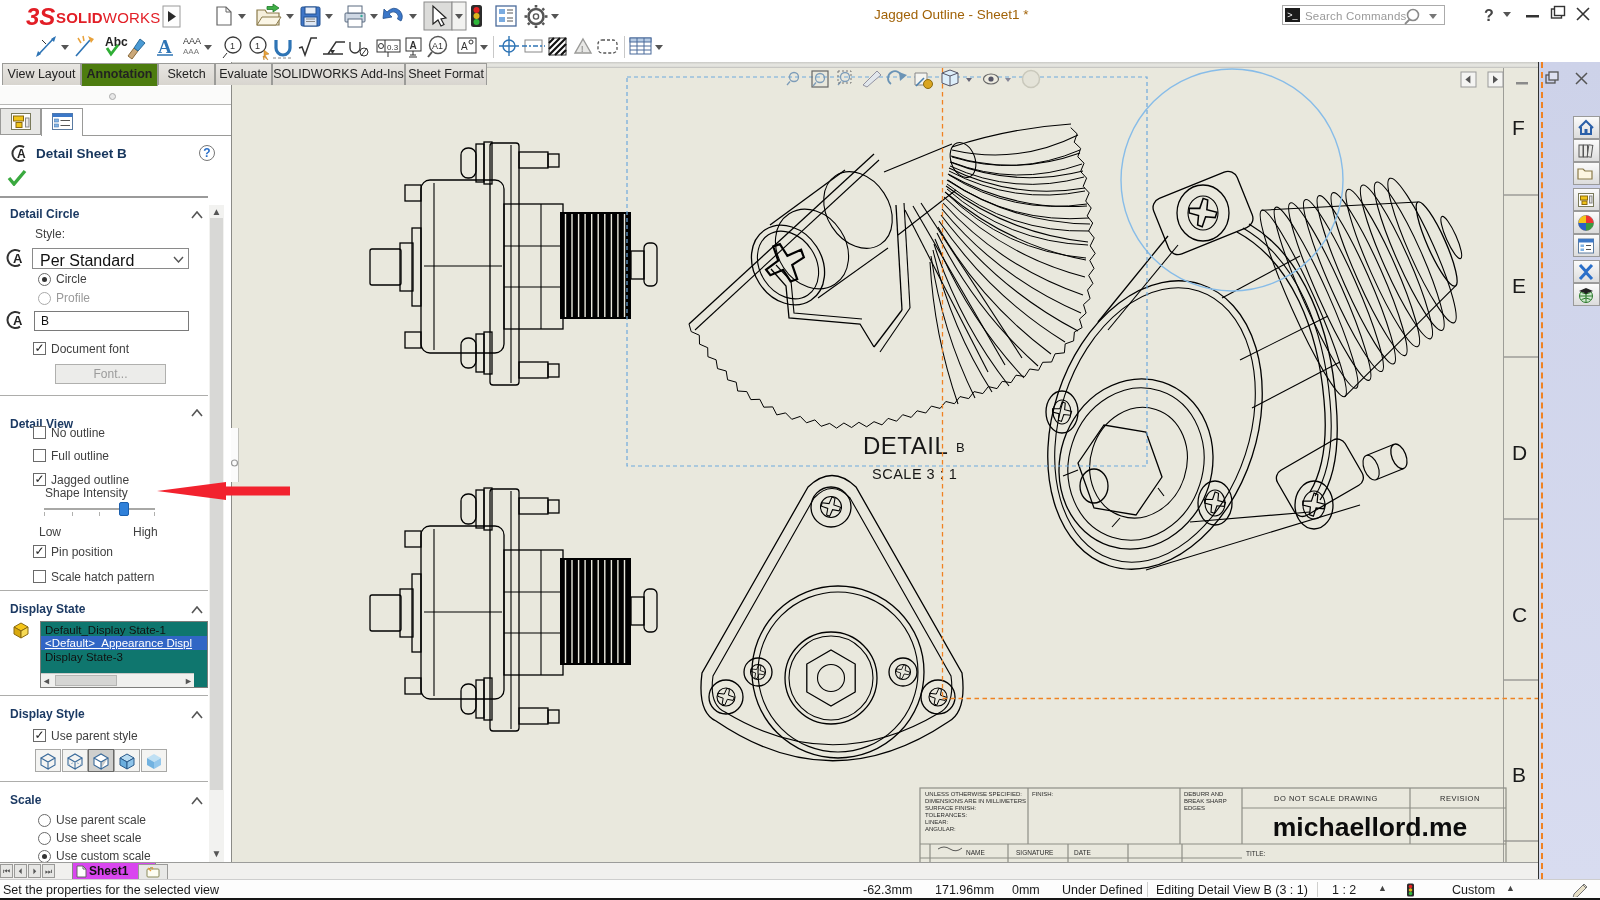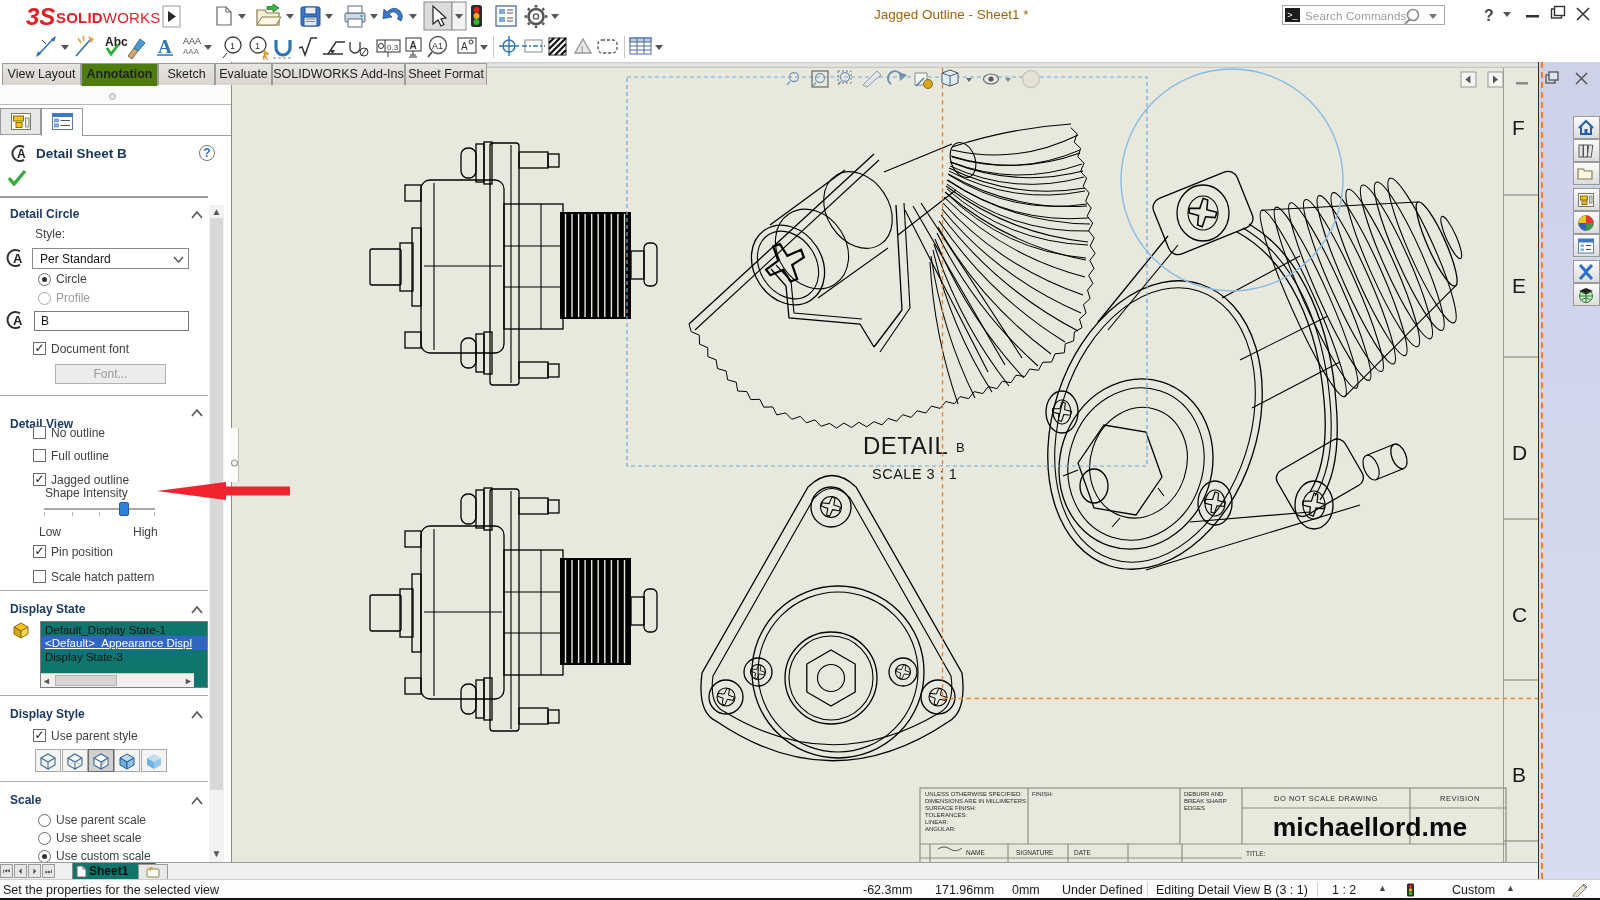--- a/index.html
+++ b/index.html
@@ -477,21 +477,21 @@
       <div class="sec" style="top:121px;">Detail Circle</div>
       <svg class="chev" style="top:125px;" viewBox="0 0 12 8">
         <path d="M 1,7 L 6,1 L 11,7" stroke="#555" stroke-width="1.6" fill="none"></path>
       </svg>
       <div class="lbl" style="left:35px;top:141px;">Style:</div>
       <svg style="position:absolute;left:3px;top:162px;" width="26" height="20" viewBox="0 0 26 20">
 <path d="M 17,3.4 A 8,8 0 1 0 17,16.6" fill="none" stroke="#333" stroke-width="2"></path>
 <text x="10" y="15" font-size="13" font-weight="bold" fill="#222" font-family="Liberation Sans">A</text>
 </svg>
       <div style="position:absolute;left:32px;top:162px;width:157px;height:21px;background:#fff;border:1px solid #8a8a8a;">
-<div style="position:absolute;left:7px;top:3px;font-size:12px;color:#111;">Per Standard</div>
+<div style="position:absolute;left:7px;top:3px;font-size:16px;color:#111;">Per Standard</div>
 <svg style="position:absolute;right:4px;top:7px;" width="11" height="7" viewBox="0 0 11 7">
           <path d="M 1,1 L 5.5,6 L 10,1" stroke="#555" stroke-width="1.4" fill="none"></path>
         </svg>
 </div>
       <div class="radio on" style="left:38px;top:187px;"></div>
       <div class="lbl" style="left:56px;top:186px;">Circle</div>
       <div class="radio dis" style="left:38px;top:206px;"></div>
       <div class="lbl" style="left:56px;top:205px;color:#9a9a9a;">Profile</div>
       <svg style="position:absolute;left:3px;top:224px;" width="26" height="20" viewBox="0 0 26 20">
 <path d="M 17,3.4 A 8,8 0 1 0 17,16.6" fill="none" stroke="#333" stroke-width="2"></path>
@@ -670,21 +670,21 @@
       </div>
     </div>
 
   <div id="sheetbar" class="abs">
       <div style="position:absolute;left:0;top:1px;width:55px;height:15px;">
         <div style="position:absolute;left:0px;top:0;width:13px;height:14px;background:#e6e6e4;border:1px solid #9a9a98;font-size:8px;color:#555;text-align:center;line-height:13px;">⏮</div>
         <div style="position:absolute;left:14px;top:0;width:13px;height:14px;background:#e6e6e4;border:1px solid #9a9a98;font-size:8px;color:#555;text-align:center;line-height:13px;">⏴</div>
         <div style="position:absolute;left:28px;top:0;width:13px;height:14px;background:#e6e6e4;border:1px solid #9a9a98;font-size:8px;color:#555;text-align:center;line-height:13px;">⏵</div>
         <div style="position:absolute;left:42px;top:0;width:13px;height:14px;background:#e6e6e4;border:1px solid #9a9a98;font-size:8px;color:#555;text-align:center;line-height:13px;">⏭</div>
       </div>
-      <div style="position:absolute;left:72px;top:0px;width:84px;height:17px;background:#0f766e;border:1px solid #8a8a88;border-top:none;">
+      <div style="position:absolute;left:72px;top:0px;width:84px;height:17px;background:#d946ef;border:1px solid #8a8a88;border-top:none;">
 <svg style="position:absolute;left:3px;top:2px;" width="11" height="13" viewBox="0 0 11 13">
           <path d="M 1,1 h 6 l 3,3 v 8 h -9 z" fill="#fff" stroke="#666"></path>
           <path d="M 7,1 v 3 h 3" fill="none" stroke="#666"></path>
         </svg>
 <div style="position:absolute;left:16px;top:1px;font-size:12px;font-weight:bold;color:#111;">Sheet1</div>
 </div>
       <div style="position:absolute;left:138px;top:1px;width:30px;height:16px;background:#e8e8e6;border:1px solid #9a9a98;">
 <svg style="position:absolute;left:7px;top:2px;" width="14" height="11" viewBox="0 0 14 11">
           <rect x="1" y="2" width="12" height="8" rx="1" fill="#fdfdf2" stroke="#8a8a5a"></rect>
           <path d="M 3,2 l 2,-1.5 2,1.5" fill="none" stroke="#8a8a5a"></path>

